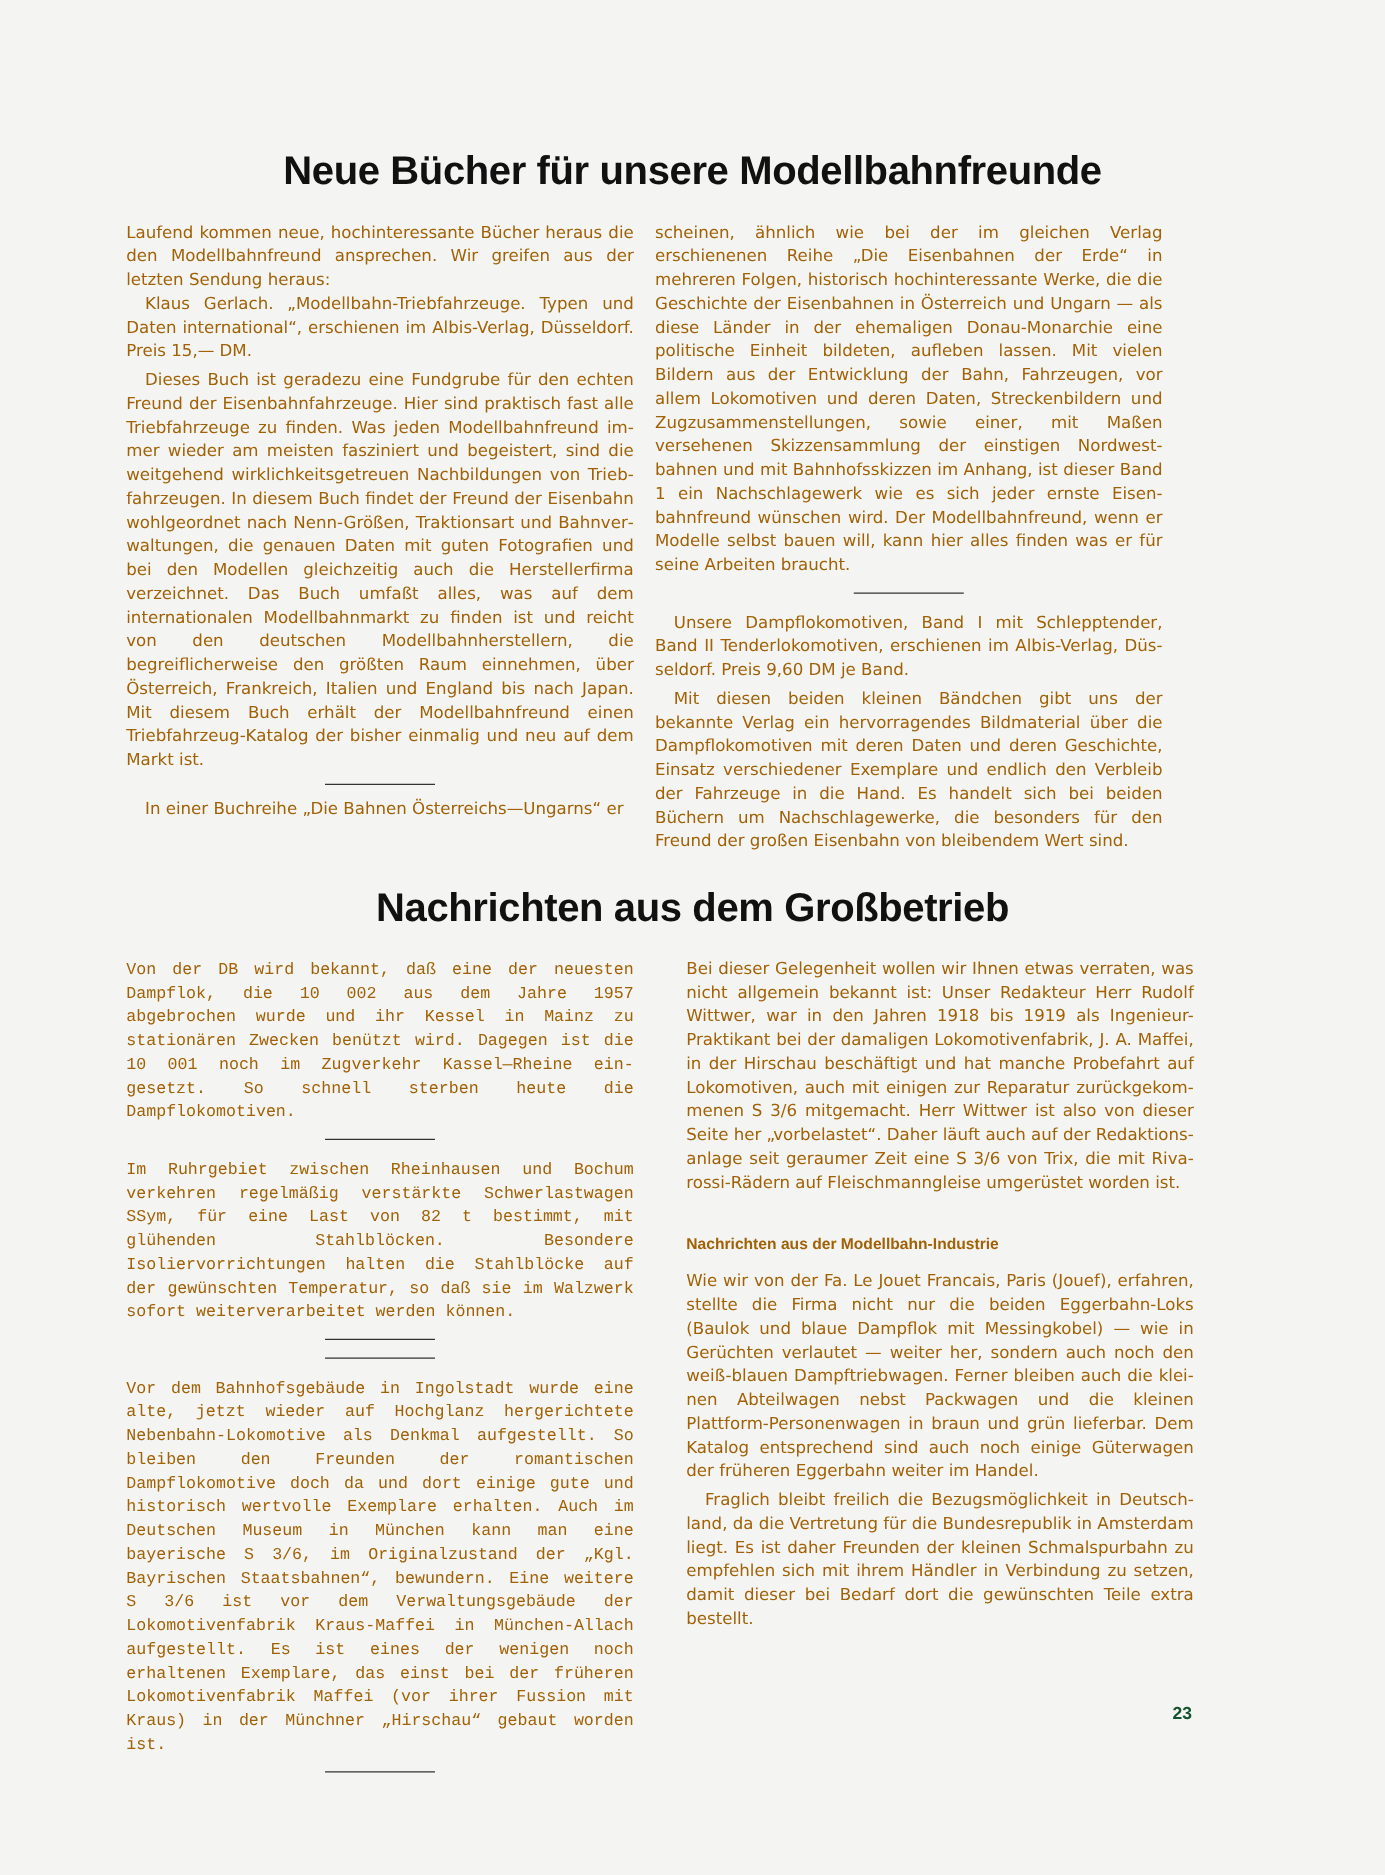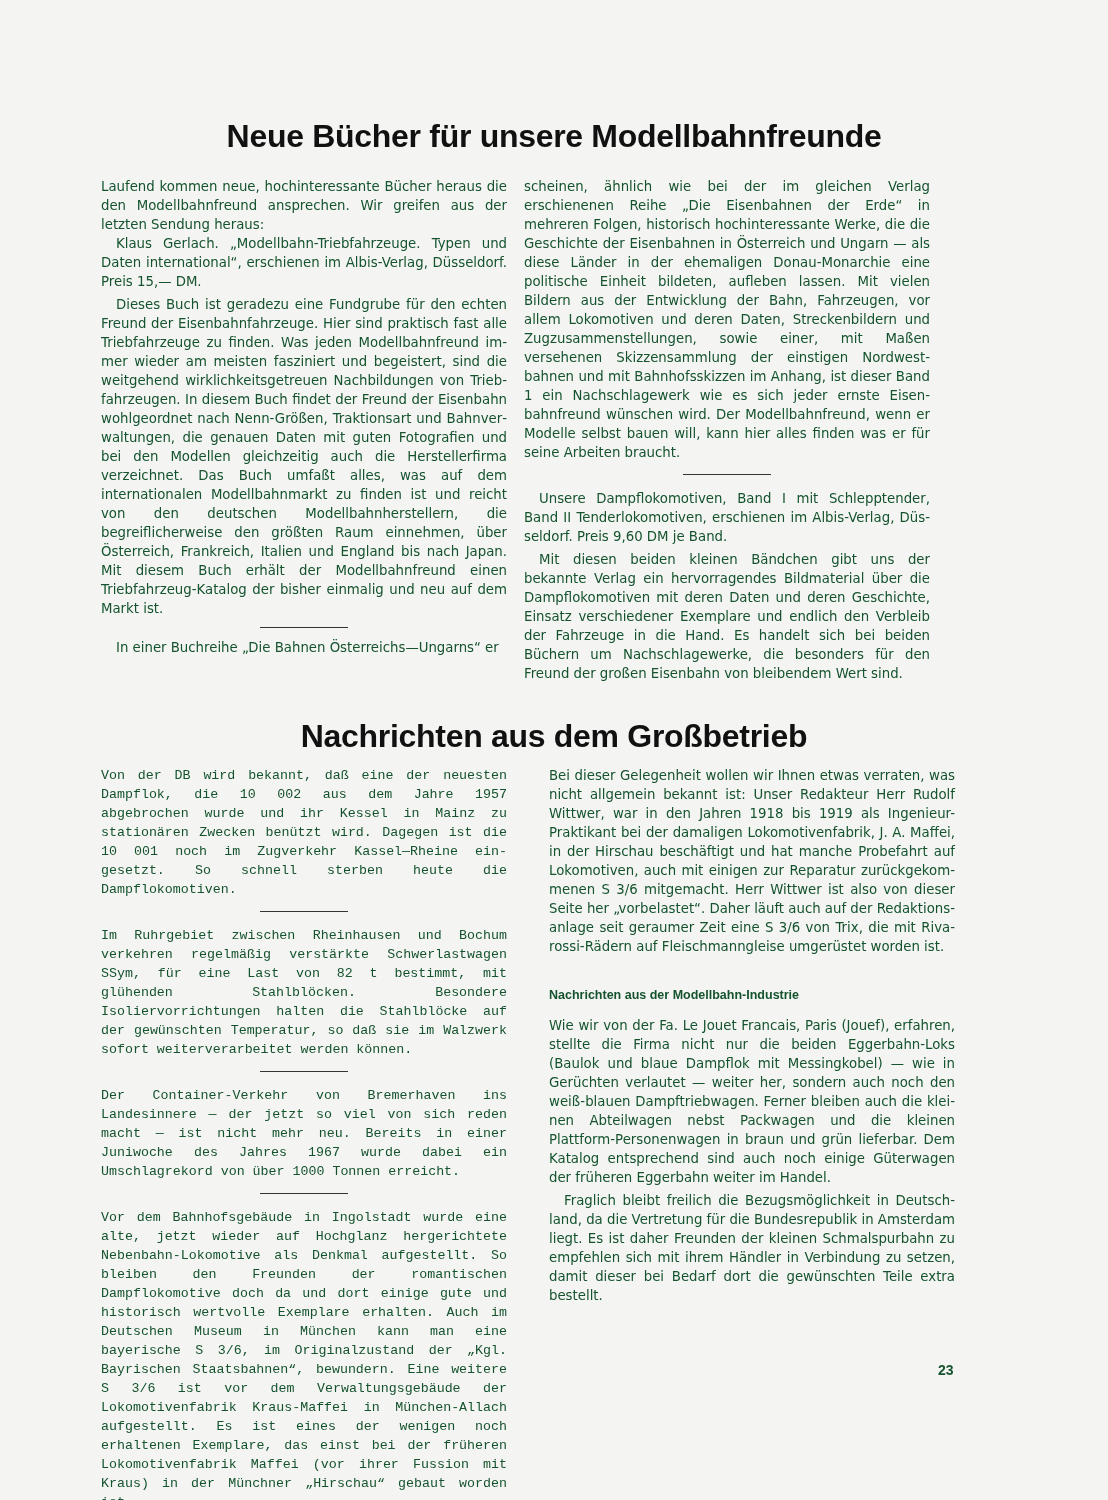--- a/index.html
+++ b/index.html
@@ -27,29 +27,29 @@
     width: 1108px;
     text-align: center;
     font-family: "Liberation Sans", sans-serif;
     font-weight: bold;
     font-size: 32px;
     letter-spacing: -0.3px;
     color: #111;
     margin: 0;
   }
   #h1 { top: 118px; }
-  #h2 { top: 708px; margin-top: 10px; }
+  #h2 { top: 708px; }
 
   .col {
     position: absolute;
     width: 406px;
     font-size: 13.3px;
     line-height: 19px;
     text-align: justify;
-    color: #14532d;
+    color: #a16207;
   }
   .col p {
     margin: 0;
     hyphens: manual;
   }
   .col p.indent { text-indent: 15px; }
   .col p.gap { margin-top: 4px; }
 
   #c1 { left: 101px; top: 177px; }
   #c2 { left: 524px; top: 177px; }
@@ -103,21 +103,20 @@
     <p class="indent gap">Mit diesen beiden kleinen Bändchen gibt uns der bekannte Verlag ein hervorragendes Bildmaterial über die Dampf­lokomotiven mit deren Daten und deren Geschichte, Einsatz verschiedener Exemplare und endlich den Verbleib der Fahr­zeuge in die Hand. Es handelt sich bei beiden Büchern um Nachschlagewerke, die besonders für den Freund der großen Eisenbahn von bleibendem Wert sind.</p>
   </div>
 
   <h1 class="heading" id="h2">Nachrichten aus dem Großbetrieb</h1>
 
   <div class="col" id="c3">
     <p>Von der DB wird bekannt, daß eine der neuesten Dampflok, die 10 002 aus dem Jahre 1957 abgebrochen wurde und ihr Kessel in Mainz zu stationären Zwecken benützt wird. Da­gegen ist die 10 001 noch im Zugverkehr Kassel—Rheine ein­gesetzt. So schnell sterben heute die Dampflokomotiven.</p>
     <div class="rule big"></div>
     <p>Im Ruhrgebiet zwischen Rheinhausen und Bochum verkehren regelmäßig verstärkte Schwerlastwagen SSym, für eine Last von 82 t bestimmt, mit glühenden Stahlblöcken. Besondere Isoliervorrichtungen halten die Stahlblöcke auf der ge­wünschten Temperatur, so daß sie im Walzwerk sofort weiter­verarbeitet werden können.</p>
     <div class="rule big"></div>
-    <p>Der Container-Verkehr von Bremerhaven ins Landesinnere — der jetzt so viel von sich reden macht — ist nicht mehr neu. Bereits in einer Juniwoche des Jahres 1967 wurde dabei ein Umschlagrekord von über 1000 Tonnen erreicht.</p>
     <div class="rule big"></div>
     <p>Vor dem Bahnhofsgebäude in Ingolstadt wurde eine alte, jetzt wieder auf Hochglanz hergerichtete Nebenbahn-Loko­motive als Denkmal aufgestellt. So bleiben den Freunden der romantischen Dampflokomotive doch da und dort einige gute und historisch wertvolle Exemplare erhalten. Auch im Deut­schen Museum in München kann man eine bayerische S 3/6, im Originalzustand der „Kgl. Bayrischen Staatsbahnen“, be­wundern. Eine weitere S 3/6 ist vor dem Verwaltungsgebäude der Lokomotivenfabrik Kraus-Maffei in München-Allach auf­gestellt. Es ist eines der wenigen noch erhaltenen Exemplare, das einst bei der früheren Lokomotivenfabrik Maffei (vor ihrer Fussion mit Kraus) in der Münchner „Hirschau“ gebaut wor­den ist.</p>
     <div class="rule big"></div>
   </div>
 
   <div class="col" id="c4">
     <p>Bei dieser Gelegenheit wollen wir Ihnen etwas verraten, was nicht allgemein bekannt ist: Unser Redakteur Herr Rudolf Wittwer, war in den Jahren 1918 bis 1919 als Ingenieur-Praktikant bei der damaligen Lokomotivenfabrik, J. A. Maffei, in der Hirschau beschäftigt und hat manche Probefahrt auf Lokomotiven, auch mit einigen zur Reparatur zurückgekom­menen S 3/6 mitgemacht. Herr Wittwer ist also von dieser Seite her „vorbelastet“. Daher läuft auch auf der Redaktions­anlage seit geraumer Zeit eine S 3/6 von Trix, die mit Riva­rossi-Rädern auf Fleischmanngleise umgerüstet worden ist.</p>
     <div class="subhead">Nachrichten aus der Modellbahn-Industrie</div>
     <p>Wie wir von der Fa. Le Jouet Francais, Paris (Jouef), erfah­ren, stellte die Firma nicht nur die beiden Eggerbahn-Loks (Baulok und blaue Dampflok mit Messingkobel) — wie in Gerüchten verlautet — weiter her, sondern auch noch den weiß-blauen Dampftriebwagen. Ferner bleiben auch die klei­nen Abteilwagen nebst Packwagen und die kleinen Plattform-Personenwagen in braun und grün lieferbar. Dem Katalog entsprechend sind auch noch einige Güterwagen der früheren Eggerbahn weiter im Handel.</p>
     <p class="indent gap">Fraglich bleibt freilich die Bezugsmöglichkeit in Deutsch­land, da die Vertretung für die Bundesrepublik in Amsterdam liegt. Es ist daher Freunden der kleinen Schmalspurbahn zu empfehlen sich mit ihrem Händler in Verbindung zu setzen, damit dieser bei Bedarf dort die gewünschten Teile extra bestellt.</p>

